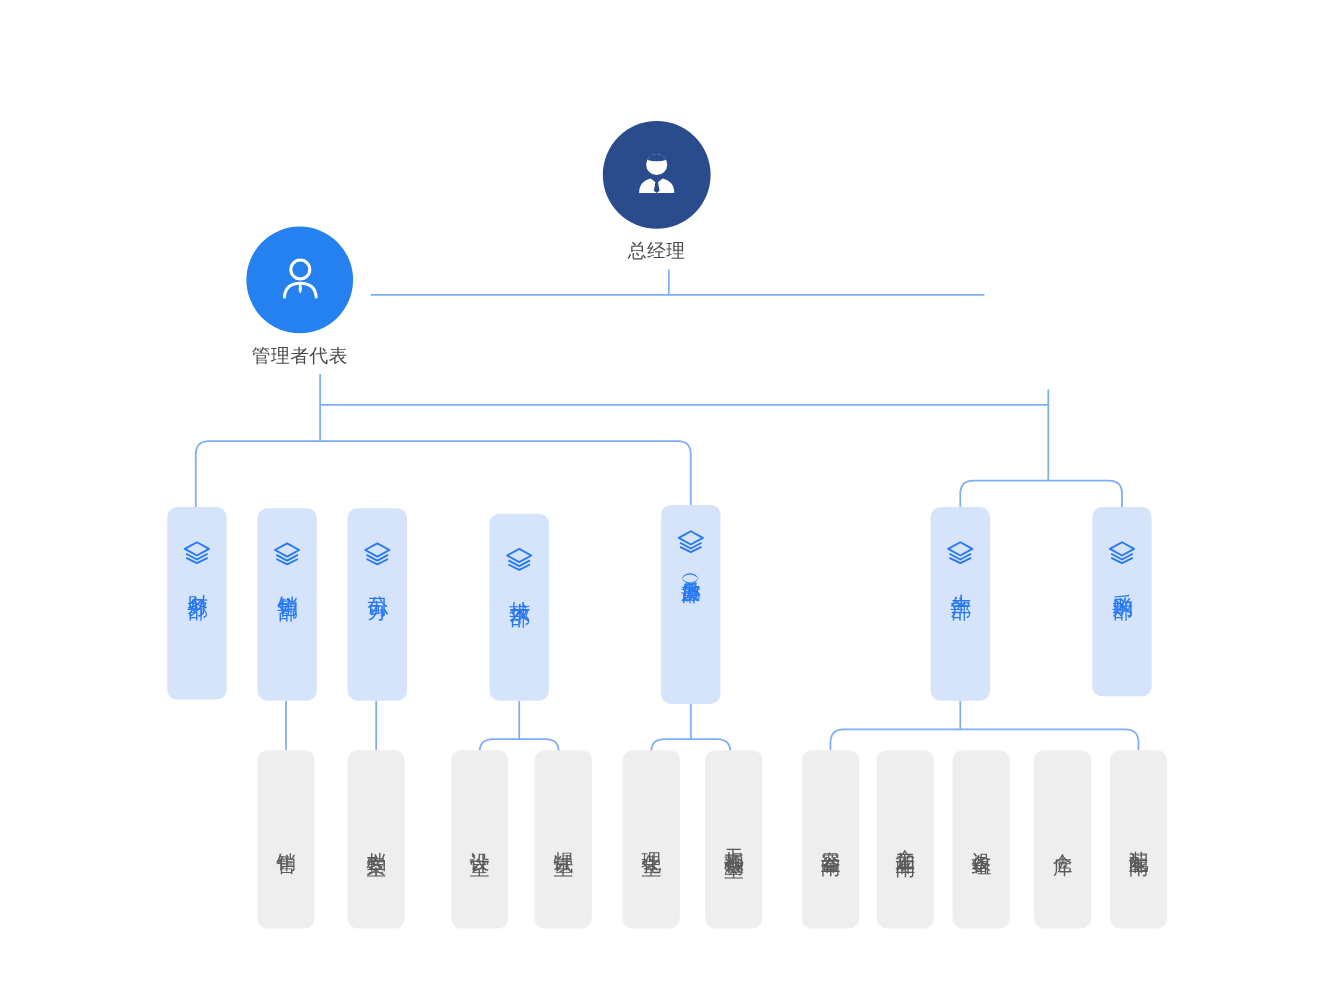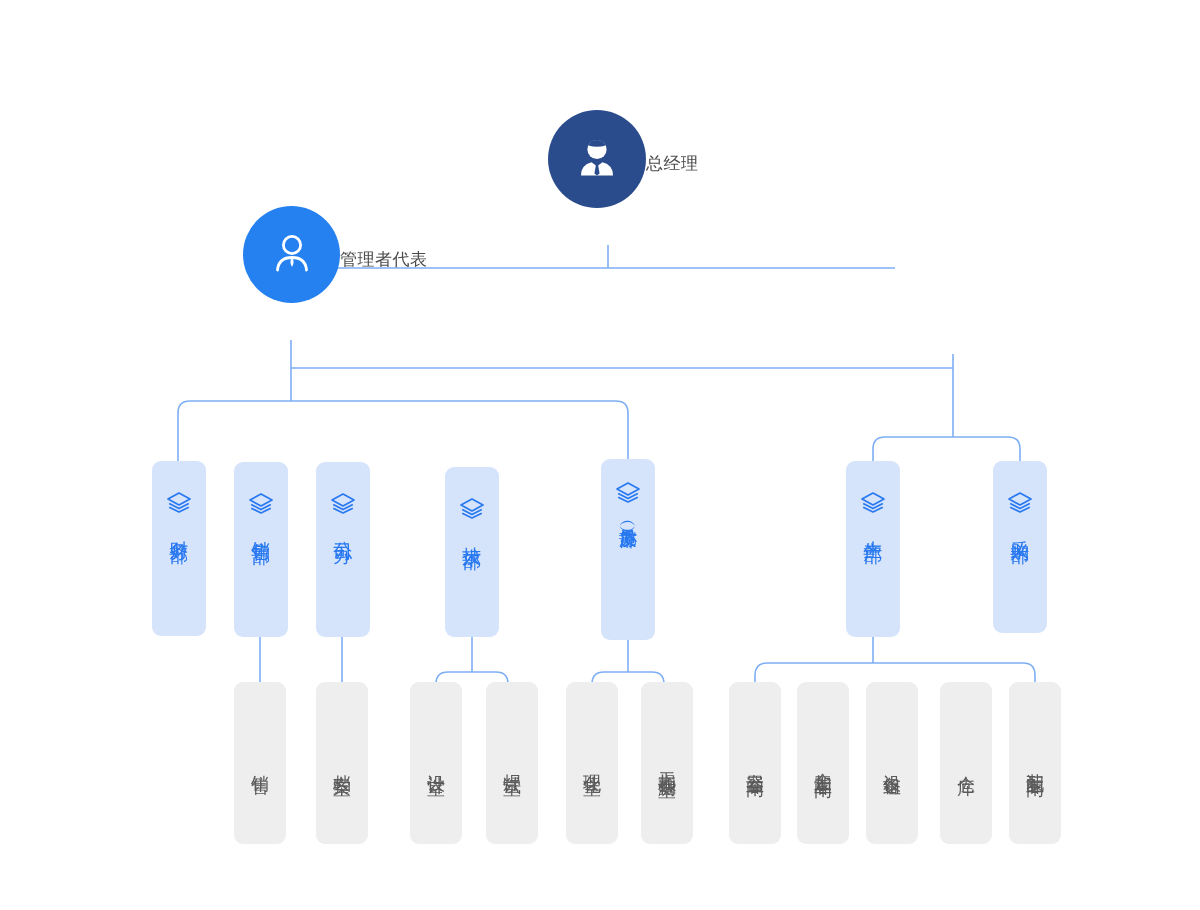--- a/index.html
+++ b/index.html
@@ -23,20 +23,21 @@
     top: 0;
     width: 1200px;
     height: 910px;
     pointer-events: none;
   }
 
   
   .exec-node {
     position: absolute;
     display: flex;
+    flex-direction: column;
     align-items: center;
   }
   .exec-circle {
     border-radius: 50%;
     display: flex;
     align-items: center;
     justify-content: center;
     box-sizing: border-box;
   }
   .exec-label {
@@ -45,21 +46,21 @@
     color: #4a4a4a;
     white-space: nowrap;
     letter-spacing: 0.5px;
   }
 
   #node-gm { left: 548px; top: 110px; }
   #node-gm .exec-circle {
     width: 98px; height: 98px;
     background: #2b4c8c;
   }
-  #node-mgr-rep { left: 243px; top: 206px; }
+  #node-mgr-rep { left: 224px; top: 206px; }
   #node-mgr-rep .exec-circle {
     width: 97px; height: 97px;
     background: #2580f0;
   }
   #node-deputy { left: 895px; top: 222px; }
   #node-deputy .exec-circle {
     width: 97px; height: 97px;
     background: #2580f0;
   }
 

